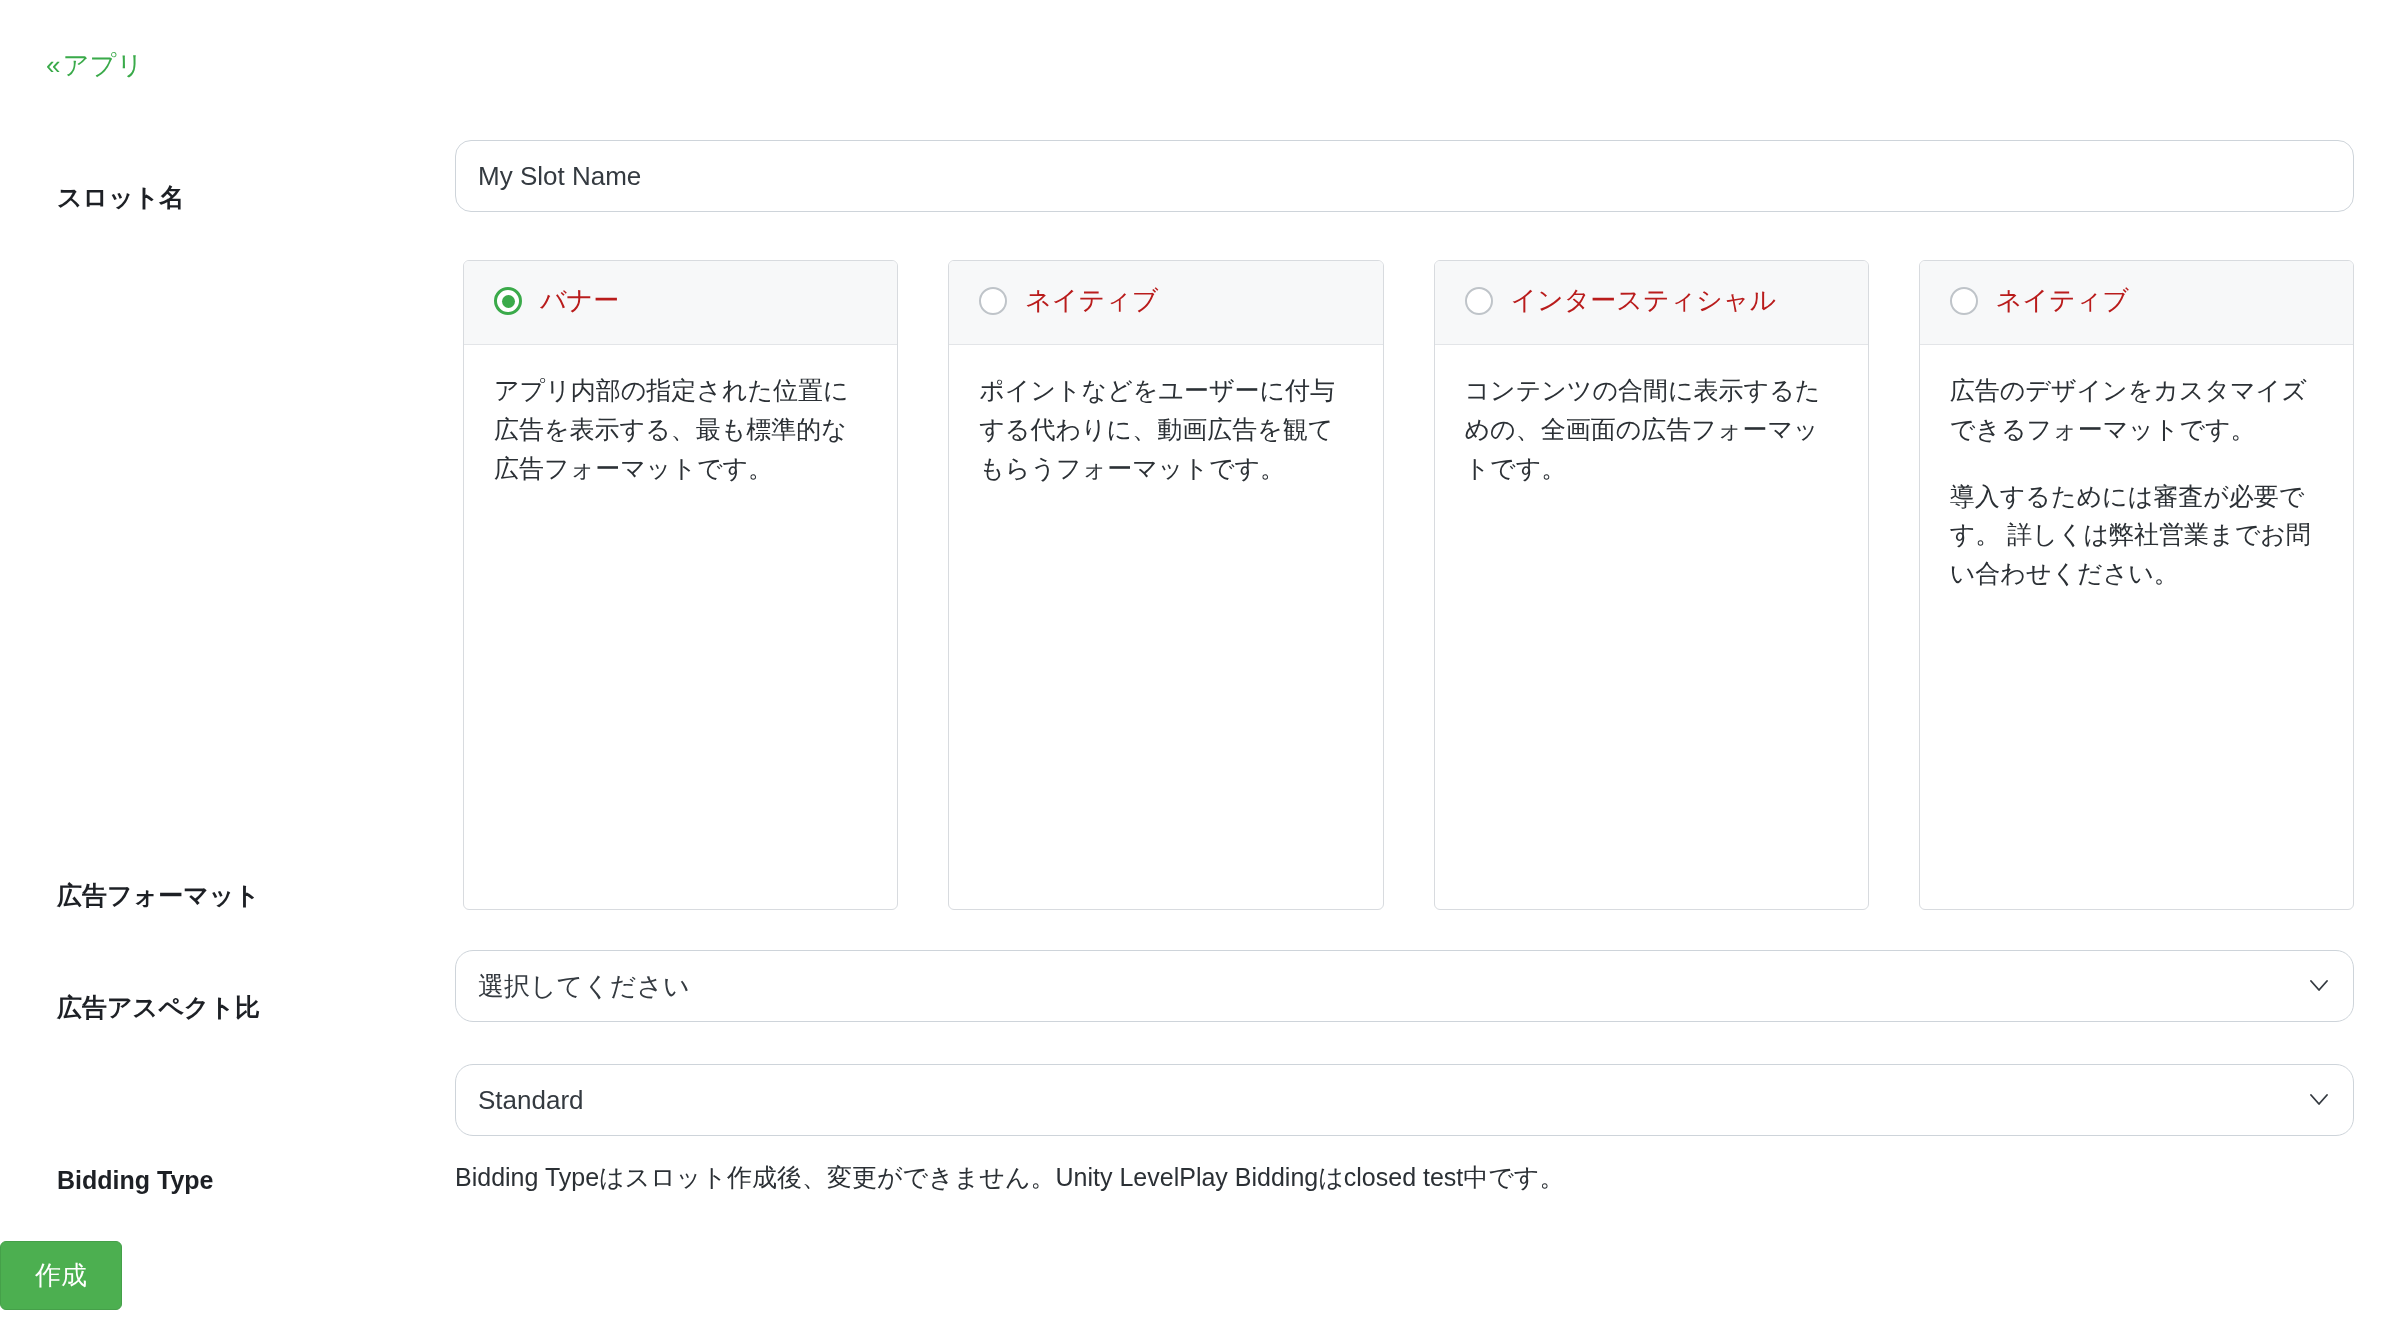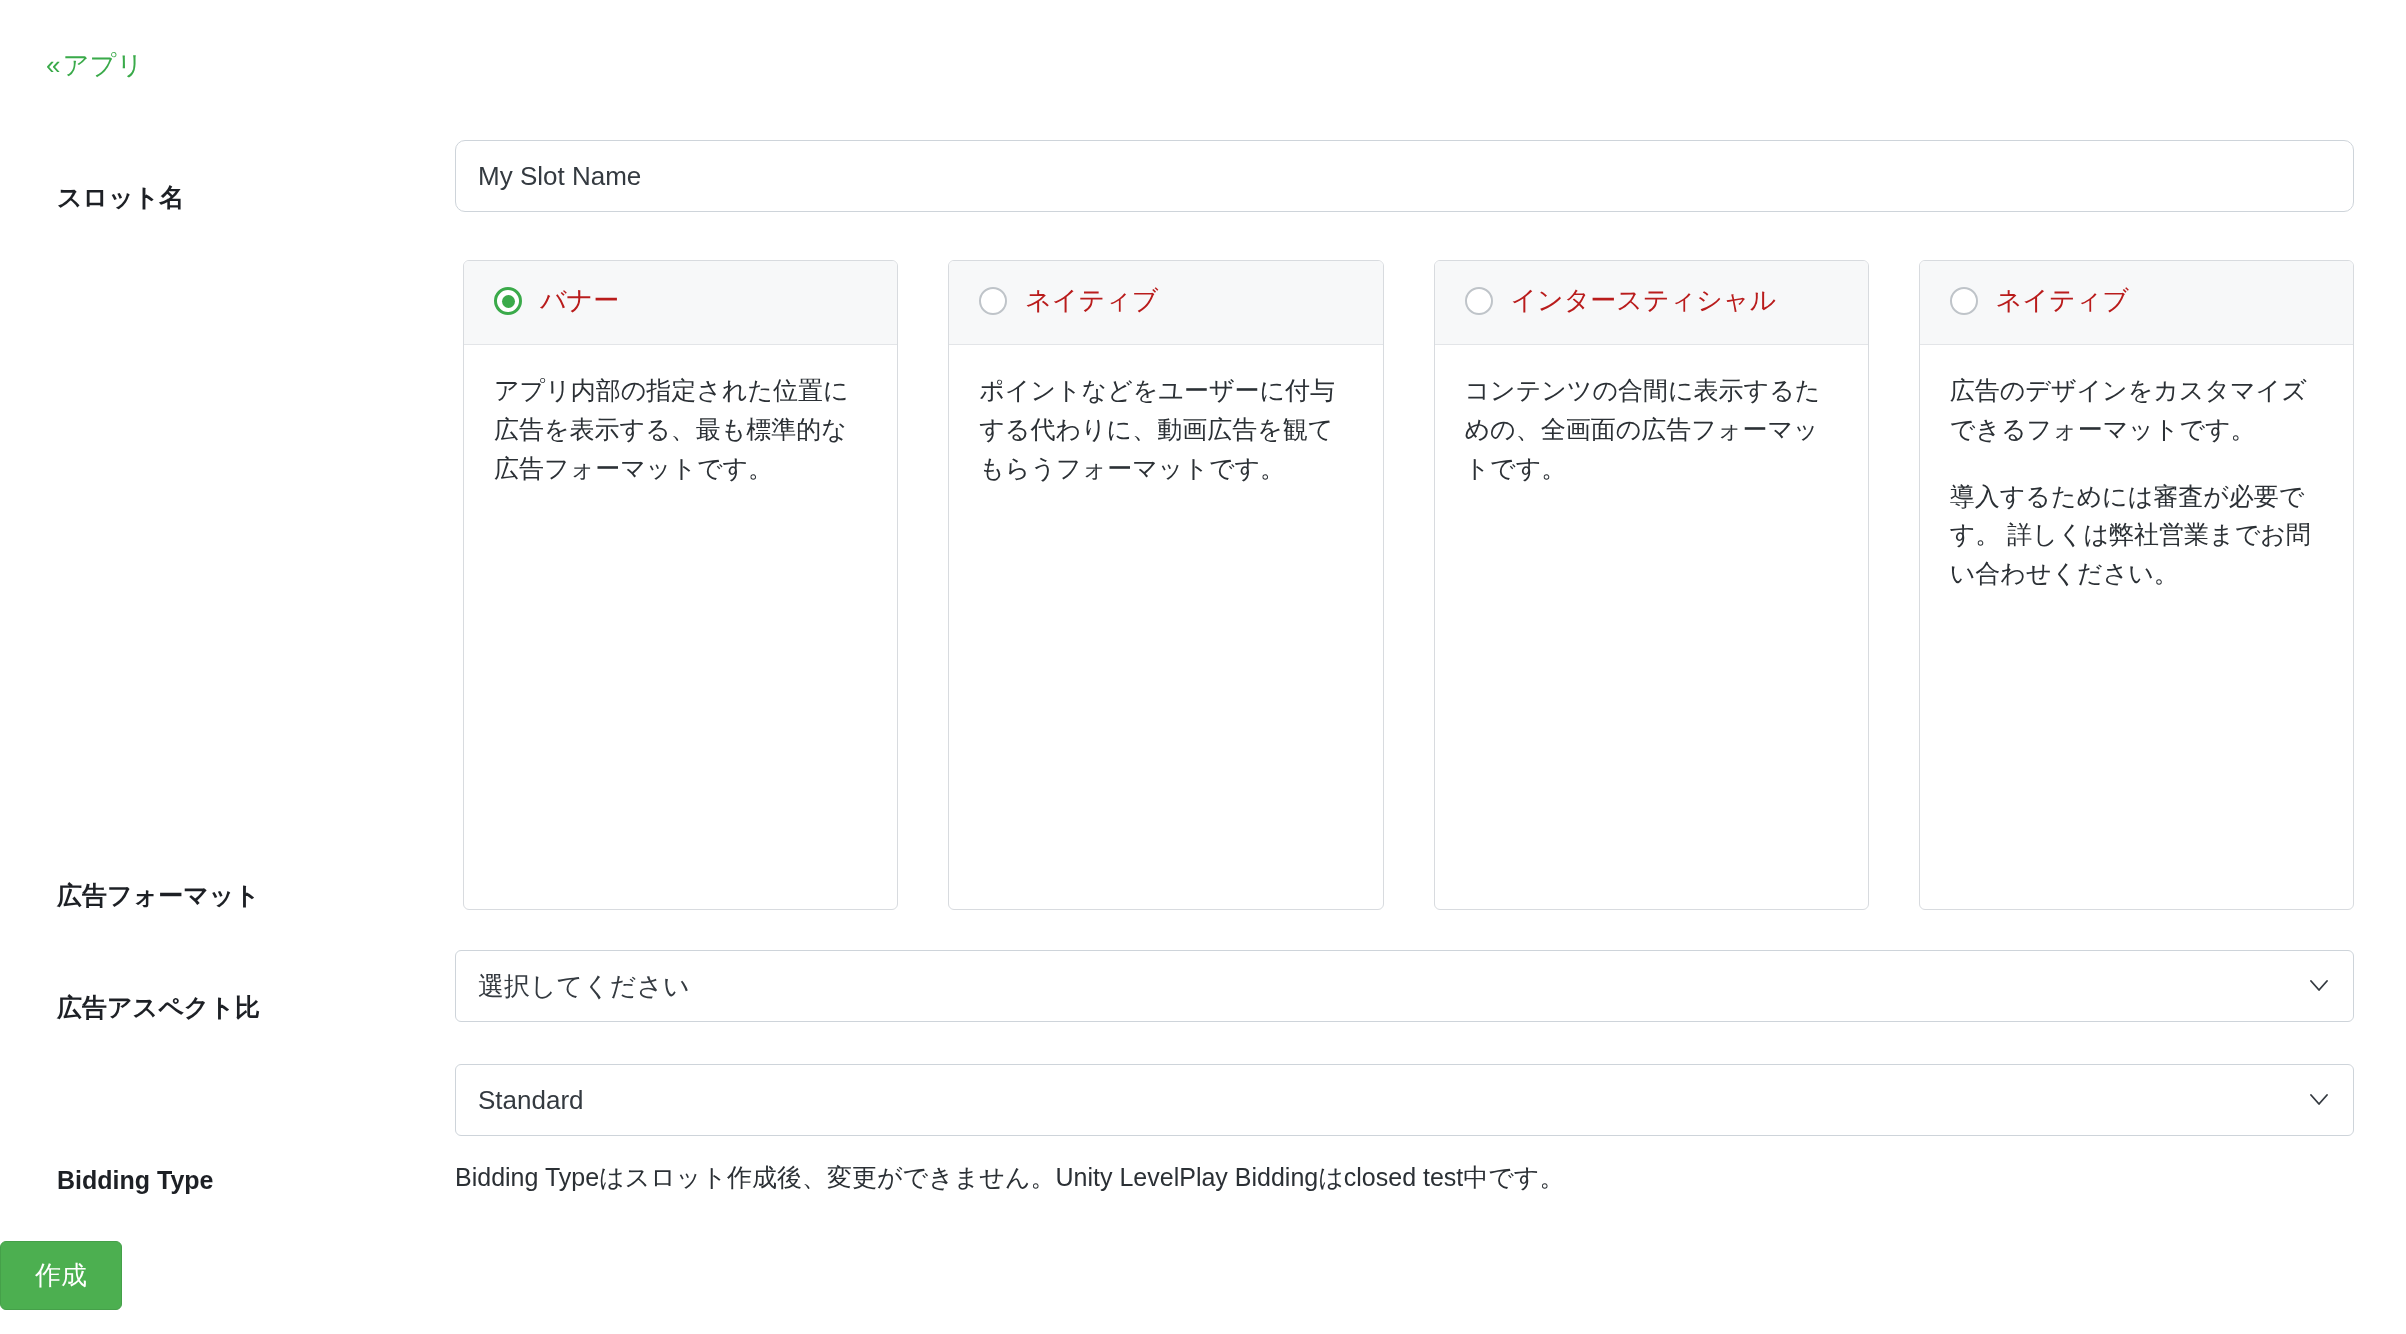--- a/index.html
+++ b/index.html
@@ -60,21 +60,21 @@
   .field-col {
     flex: 1 1 auto;
     padding-right: 52px;
   }
 
   
   .text-input {
     width: 100%;
     height: 72px;
     border: 1px solid #ced4da;
-    border-radius: 10px;
+    border-radius: 16px;
     padding: 0 22px;
     font-size: 26px;
     font-family: "Liberation Sans", "DejaVu Sans", sans-serif;
     color: #343a40;
     background: #fff;
     outline: none;
   }
 
   
   .cards {
@@ -143,21 +143,21 @@
 
   
   .select-wrap {
     position: relative;
     width: 100%;
   }
   .select-box {
     width: 100%;
     height: 72px;
     border: 1px solid #ced4da;
-    border-radius: 6px;
+    border-radius: 18px;
     background: #fff;
     padding: 0 60px 0 22px;
     font-size: 26px;
     color: #343a40;
     display: flex;
     align-items: center;
   }
   .caret {
     position: absolute;
     right: 26px;

